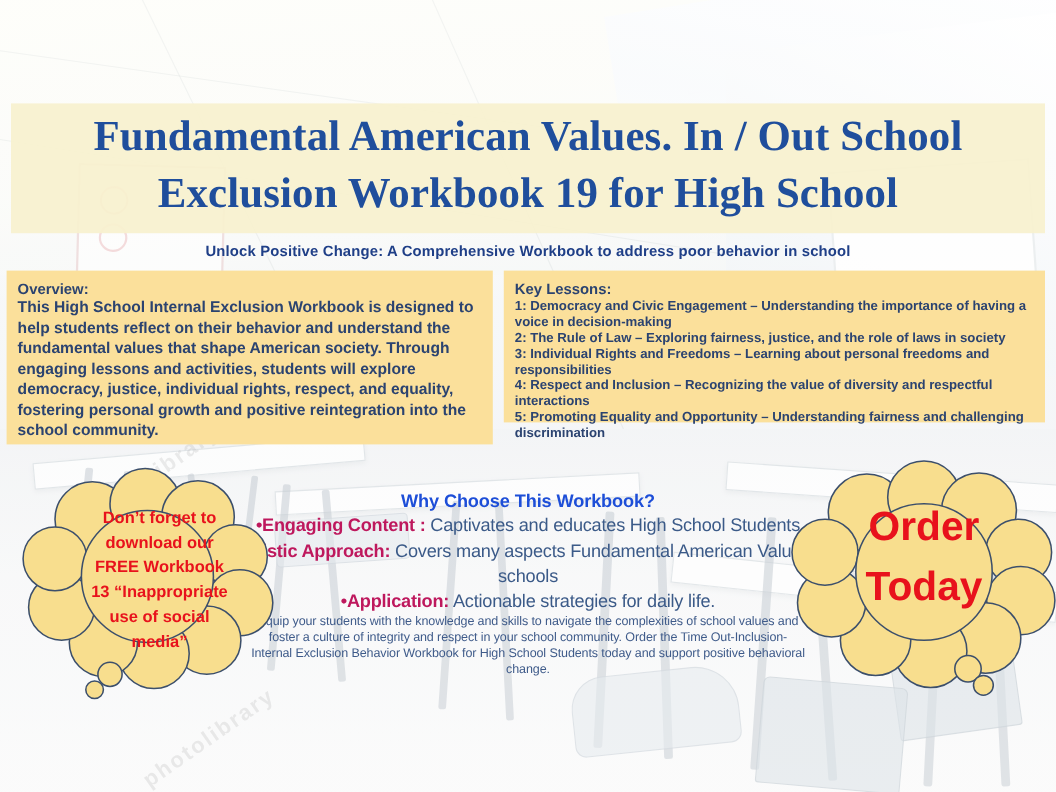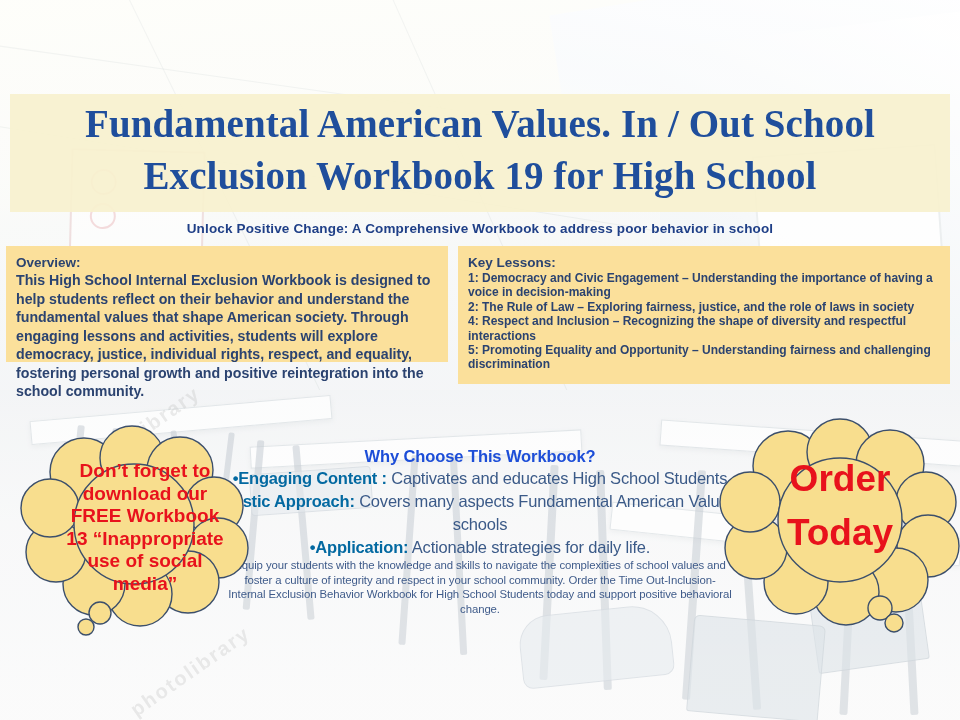--- a/index.html
+++ b/index.html
@@ -127,21 +127,21 @@
     letter-spacing: .15px;
   }
 
   
   .box {
     position: absolute;
     background: #fbe09b;
     color: #2b4370;
   }
   .box-overview {
-    left: 6px; top: 246px; width: 442px; height: 116px;
+    left: 6px; top: 246px; width: 442px; height: 158px;
     padding: 8px 10px 0 10px;
     box-sizing: border-box;
   }
   .box-lessons {
     left: 458px; top: 246px; width: 492px; height: 138px;
     padding: 8px 10px 0 10px;
     box-sizing: border-box;
   }
   .box-h {
     font-weight: bold;
@@ -169,39 +169,39 @@
     color: #26477f;
   }
   .why-head {
     font-size: 16.5px; font-weight: bold; color: #1d4ed8;
     line-height: 21px; letter-spacing: -.1px;
   }
   .bullet-line {
     font-size: 16.5px; line-height: 23px; color: #3b5a88;
     letter-spacing: -.2px;
   }
-  .bullet-line b { color: #0369a1; font-weight: bold; }
+  .bullet-line b { color: #be185d; font-weight: bold; }
   .closing {
     position: absolute; left: 228px; top: 558px; width: 504px;
     text-align: center;
     font-size: 11.4px; line-height: 14.6px;
     color: #3f5b8a;
     letter-spacing: -.1px;
   }
 
   
   .cloud { position: absolute; }
   .cloud svg { display: block; overflow: visible; }
   .cloud-text {
     position: absolute; text-align: center;
     color: #e8121c; font-weight: bold;
   }
   .cloud-left-text {
     left: 34px; top: 36px; width: 178px;
-    font-size: 19px; line-height: 22.5px;
+    font-size: 15px; line-height: 22.5px;
   }
   .cloud-right-text {
     left: 22px; top: 32px; width: 192px;
     font-size: 37px; line-height: 54px;
   }
 </style>
 </head>
 <body>
 
 <div id="slide">
@@ -263,21 +263,22 @@
 
   <div class="box box-overview">
     <div class="box-h">Overview:</div>
     <div class="box-body">This High School Internal Exclusion Workbook is designed to help students reflect on their behavior and understand the fundamental values that shape American society. Through engaging lessons and activities, students will explore democracy, justice, individual rights, respect, and equality, fostering personal growth and positive reintegration into the school community.</div>
   </div>
 
   <div class="box box-lessons">
     <div class="box-h">Key Lessons:</div>
     <div class="lesson-line">1: Democracy and Civic Engagement – Understanding the importance of having a voice in decision-making</div>
     <div class="lesson-line">2: The Rule of Law – Exploring fairness, justice, and the role of laws in society</div>
-    <div class="lesson-line">4: Respect and Inclusion – Recognizing the shape of diversity and respectful interactions</div>
+    <div class="lesson-line">3: Individual Rights and Freedoms – Learning about personal freedoms and responsibilities</div>
+    <div class="lesson-line">4: Respect and Inclusion – Recognizing the value of diversity and respectful interactions</div>
     <div class="lesson-line">5: Promoting Equality and Opportunity – Understanding fairness and challenging discrimination</div>
   </div>
 
   <div class="center-block">
     <div class="why-head">Why Choose This Workbook?</div>
     <div class="bullet-line">
       <b>•Engaging Content :</b><span> Captivates and educates High School Students</span>
     </div>
     <div class="bullet-line">
       <b>•Holistic Approach:</b><span> Covers many aspects Fundamental American Values in schools</span>

